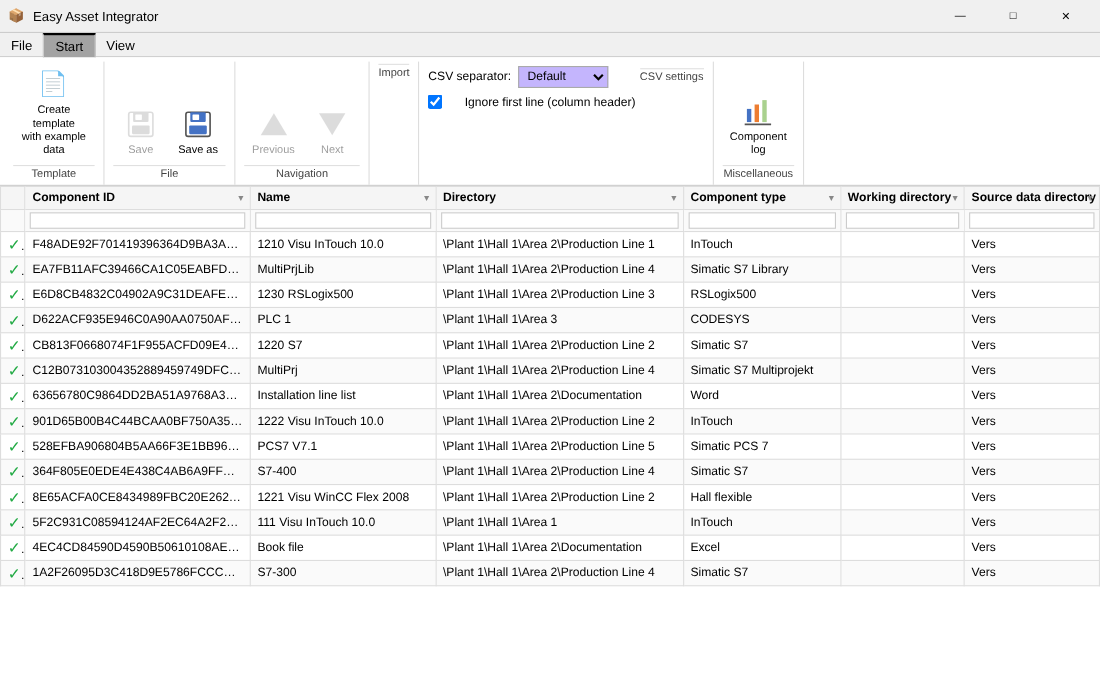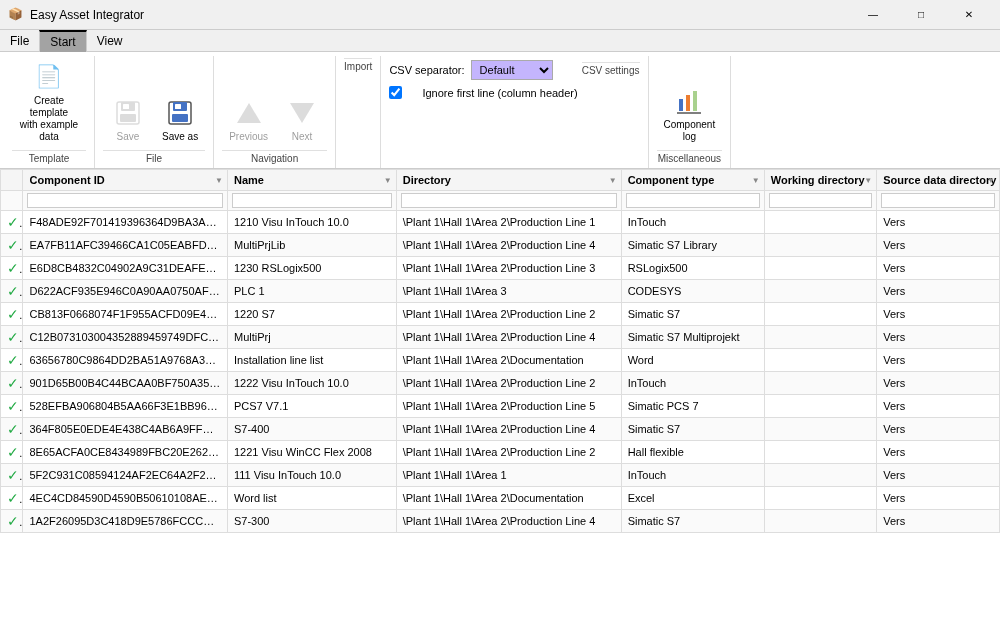--- a/index.html
+++ b/index.html
@@ -460,21 +460,21 @@
             <td>5F2C931C08594124AF2EC64A2F2EBDB4</td>
             <td>111 Visu InTouch 10.0</td>
             <td>\Plant 1\Hall 1\Area 1</td>
             <td>InTouch</td>
             <td></td>
             <td>Vers</td>
           </tr>
           <tr>
             <td class="check-cell"><span class="green-check">✓</span></td>
             <td>4EC4CD84590D4590B50610108AE7EA40</td>
-            <td>Word list</td>
+            <td>Book file</td>
             <td>\Plant 1\Hall 1\Area 2\Documentation</td>
             <td>Excel</td>
             <td></td>
             <td>Vers</td>
           </tr>
           <tr>
             <td class="check-cell"><span class="green-check">✓</span></td>
             <td>1A2F26095D3C418D9E5786FCCCCEA6BB</td>
             <td>S7-300</td>
             <td>\Plant 1\Hall 1\Area 2\Production Line 4</td>

